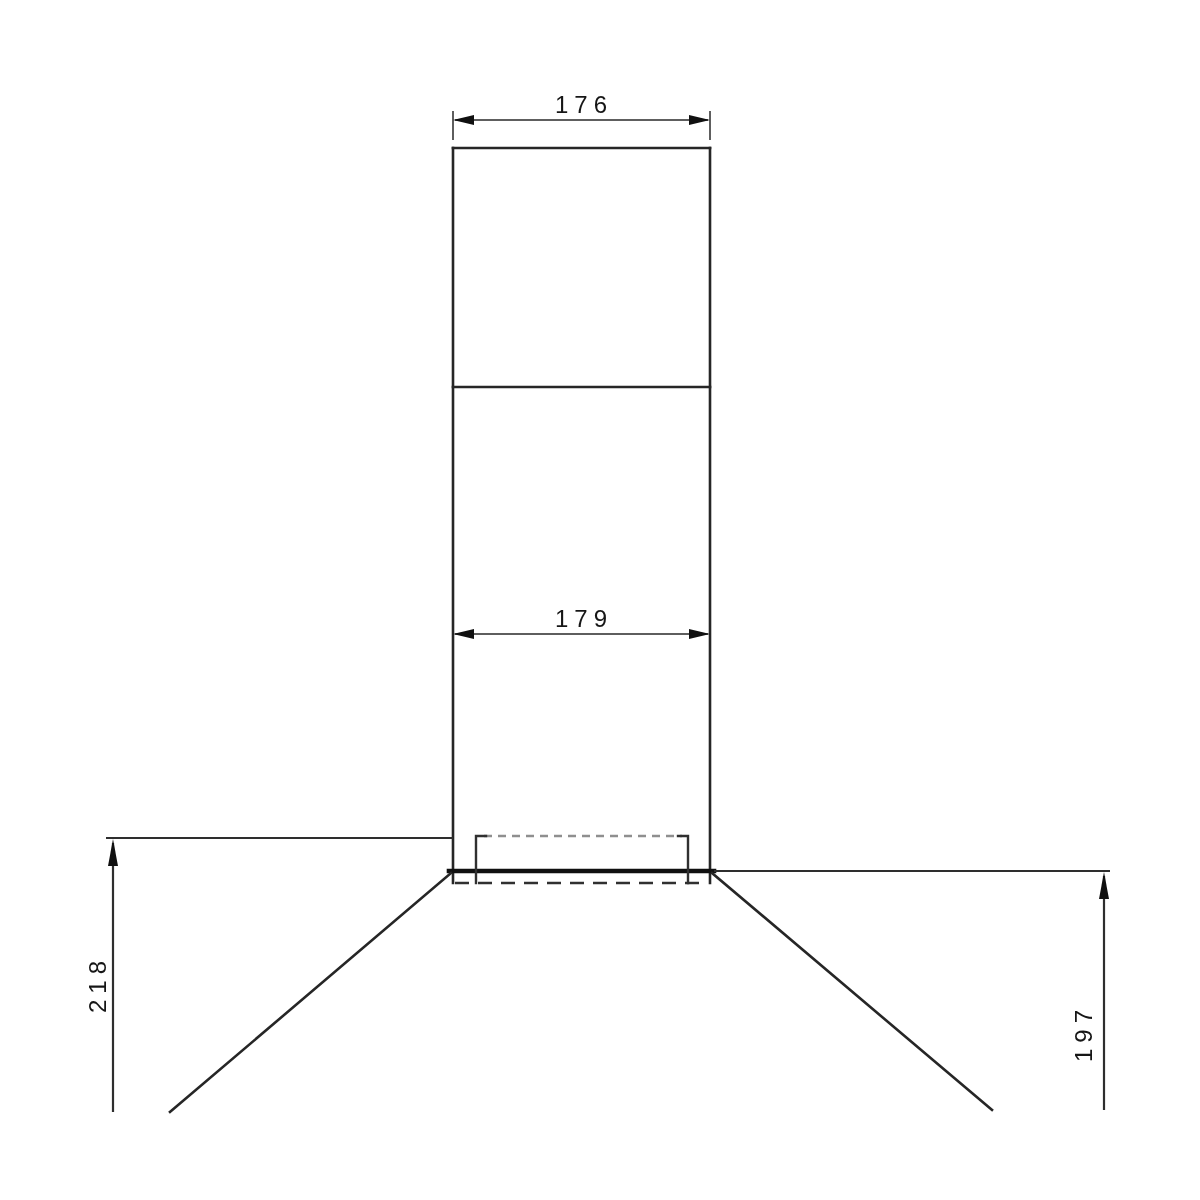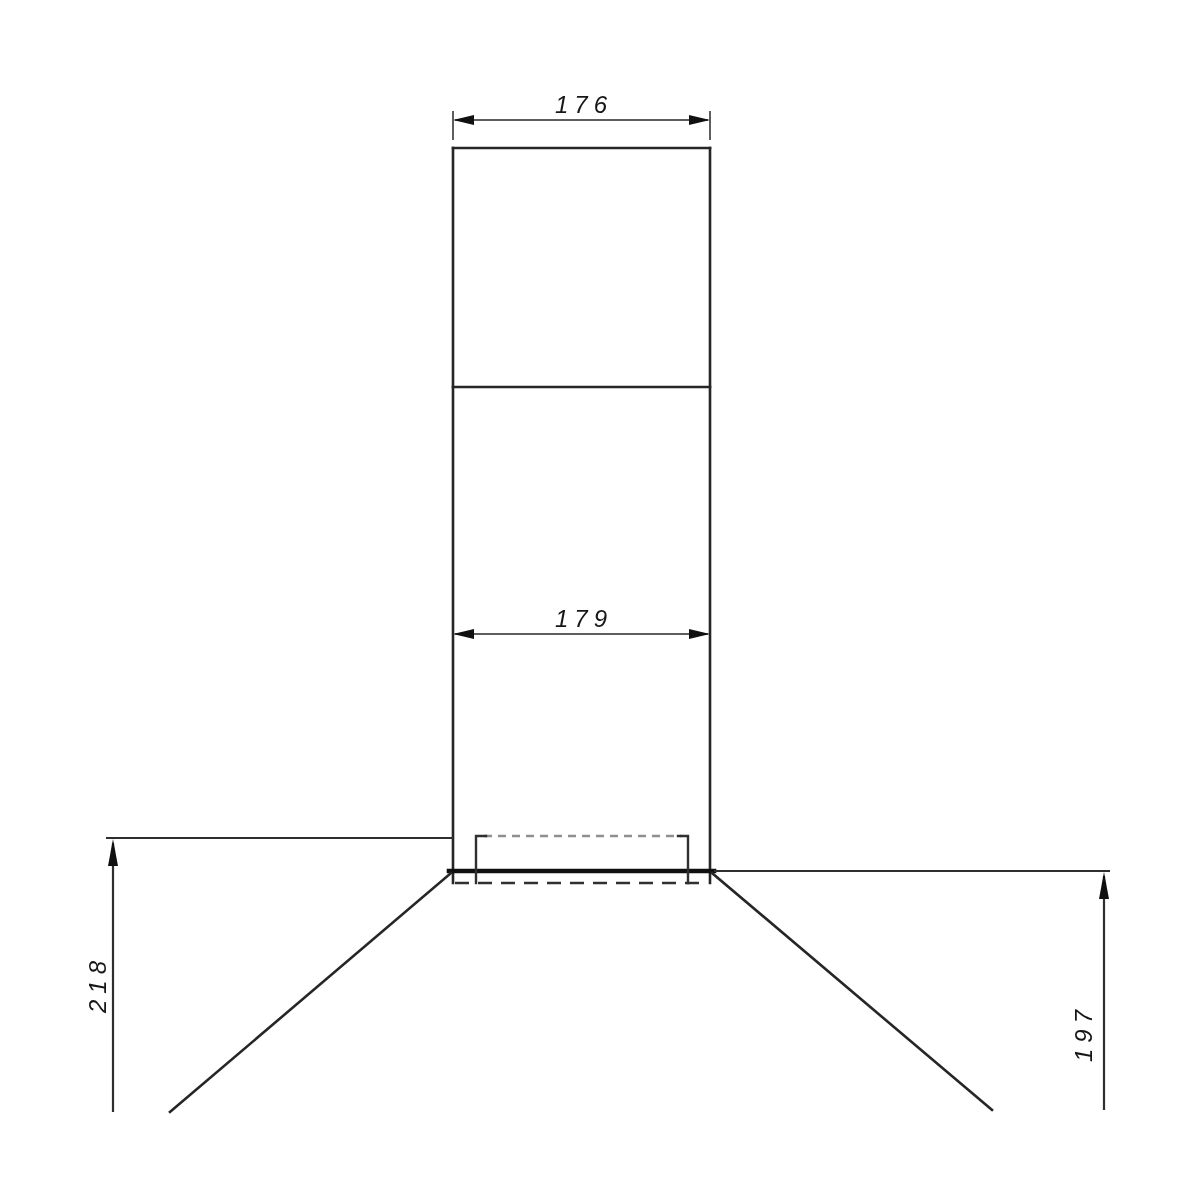--- a/index.html
+++ b/index.html
@@ -8,21 +8,20 @@
     background: #ffffff;
     width: 1200px;
     height: 1200px;
     overflow: hidden;
   }
   .stage {
     position: relative;
     width: 1200px;
     height: 1200px;
     background: #ffffff;
-    font-style: italic;
   }
   svg { display: block; }
 
   
   .body-line {
     stroke: #262626;
     stroke-width: 2.6;
     fill: none;
     stroke-linecap: square;
   }

